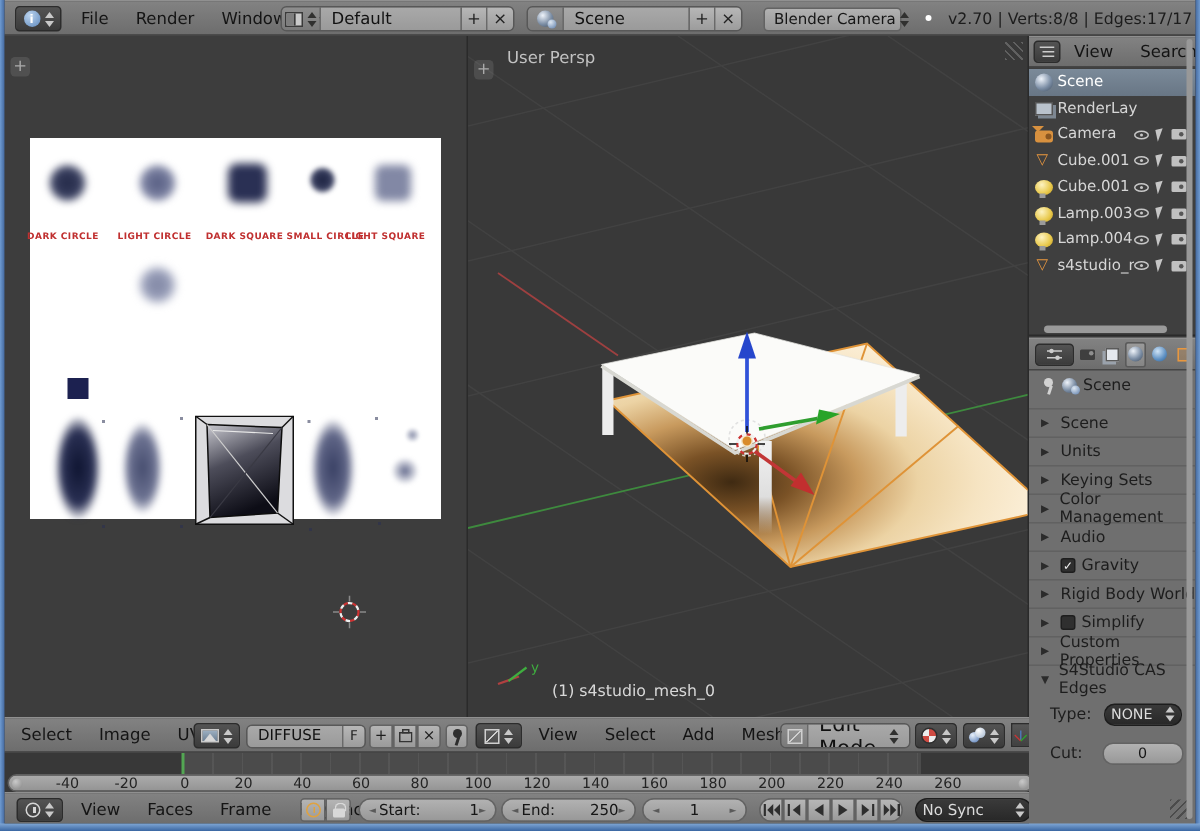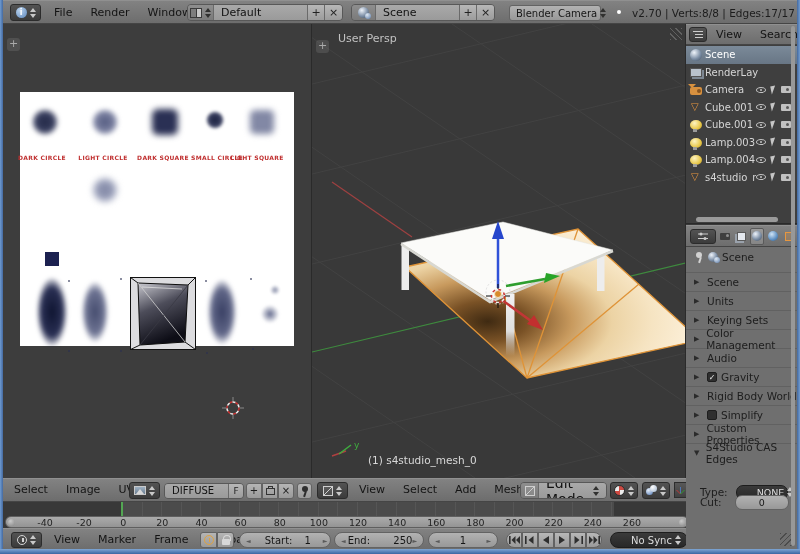--- a/index.html
+++ b/index.html
@@ -22,21 +22,21 @@
   .tri-u { width:0;height:0;border-left:3px solid transparent;border-right:3px solid transparent;border-bottom:4px solid #c9c9c9; }
   .tri-d { width:0;height:0;border-left:3px solid transparent;border-right:3px solid transparent;border-top:4px solid #c9c9c9; }
   .dark-tris .tri-u { border-bottom-color:#30302f; }
   .dark-tris .tri-d { border-top-color:#30302f; }
 
   .ed-btn { background:linear-gradient(#535353,#3b3b3b); border:1px solid #2c2c2c; border-radius:3px;
             display:flex; align-items:center; justify-content:center; padding:0 3px; }
   .lite-pill { background:linear-gradient(#b2b2b2,#989898); border:1px solid #636363; border-radius:9px;
                display:flex; align-items:center; font-size:10px; color:#161616; padding:0 6px; white-space:nowrap; }
   .dark-pill { background:linear-gradient(#3a3a3a,#282828); border:1px solid #1d1d1d; border-radius:9px;
-               display:flex; align-items:center; font-size:10px; color:#dcdcdc; padding:0 20px; white-space:nowrap; }
+               display:flex; align-items:center; font-size:10px; color:#dcdcdc; padding:0 4px; white-space:nowrap; }
   .grp { display:flex; border-radius:4px; overflow:hidden; border:1px solid #585858; }
   .grp > * { border-right:1px solid #6a6a6a; }
   .grp > *:last-child { border-right:none; }
   .gfield { background:linear-gradient(#a9a9a9,#9a9a9a); font-size:11px; color:#111; display:flex; align-items:center; padding:0 7px; }
   .gbtn { background:linear-gradient(#b7b7b7,#9c9c9c); color:#222; font-size:11px; display:flex; align-items:center; justify-content:center; }
   .gicon { background:linear-gradient(#8e8e8e,#7a7a7a); display:flex; align-items:center; justify-content:center; }
 
   
   #top-header { left:3px; top:0; width:794px; height:24px; }
   #stats { font-size:10.5px; color:#1c1c1c; line-height:24px; white-space:nowrap; overflow:hidden; }
@@ -595,21 +595,21 @@
         </div>
         <div class="prop-panel">
           <span class="caret">▶</span>
           <span>Custom Properties</span>
         </div>
         <div class="prop-panel">
           <span class="caret">▼</span>
           <span>S4Studio CAS Edges</span>
         </div>
       </div>
-    <div class="abs prop-row" style="left:0;top:240px;width:111px;margin-top:16px;">
+    <div class="abs prop-row" style="left:0;top:240px;width:111px;">
       <span>Type:</span>
       <span class="dark-pill" style="margin-left:8px;width:52px;height:15px;justify-content:space-between;border-radius:7px;">
         <span style="font-size:9.5px;">NONE</span>
         <span class="dd-arrows">
             <span class="tri-u"></span>
             <span class="tri-d"></span>
           </span>
       </span>
     </div>
     <div class="abs prop-row" style="left:0;top:266px;width:111px;">
@@ -633,31 +633,31 @@
   <div class="abs ed-header" id="tl-header">
     <div class="abs ed-btn" style="left:8px;top:3px;width:31px;height:16px;">
       <span class="icon-clock"></span>
       <span class="dd-arrows">
           <span class="tri-u"></span>
           <span class="tri-d"></span>
         </span>
     </div>
     <div class="abs menus" style="left:42px;top:0;height:21px;">
         <span class="menu-item">View</span>
-        <span class="menu-item">Marker</span>
+        <span class="menu-item">Faces</span>
         <span class="menu-item">Frame</span>
         <span class="menu-item">Playback</span>
       </div>
     <div class="abs sq-btn" style="left:197px;top:3px;width:17px;height:16px;border-radius:3px 0 0 3px;">
         <span class="icon-clock warm"></span>
       </div>
     <div class="abs sq-btn" style="left:214px;top:3px;width:17px;height:16px;border-radius:0 3px 3px 0;">
         <span class="icon-lock"></span>
       </div>
-    <div class="abs lite-pill" style="left:236px;top:3px;width:92px;height:16px;justify-content:space-between;gap:12px;">
+    <div class="abs lite-pill" style="left:236px;top:3px;width:92px;height:16px;justify-content:space-between;">
       <span class="nav-arrow">◄</span>
       <span style="margin-right:auto;margin-left:2px;">Start:</span>
       <span>1</span>
       <span class="nav-arrow">►</span>
     </div>
     <div class="abs lite-pill" style="left:331px;top:3px;width:90px;height:16px;justify-content:space-between;">
       <span class="nav-arrow">◄</span>
       <span style="margin-right:auto;margin-left:2px;">End:</span>
       <span>250</span>
       <span class="nav-arrow">►</span>

